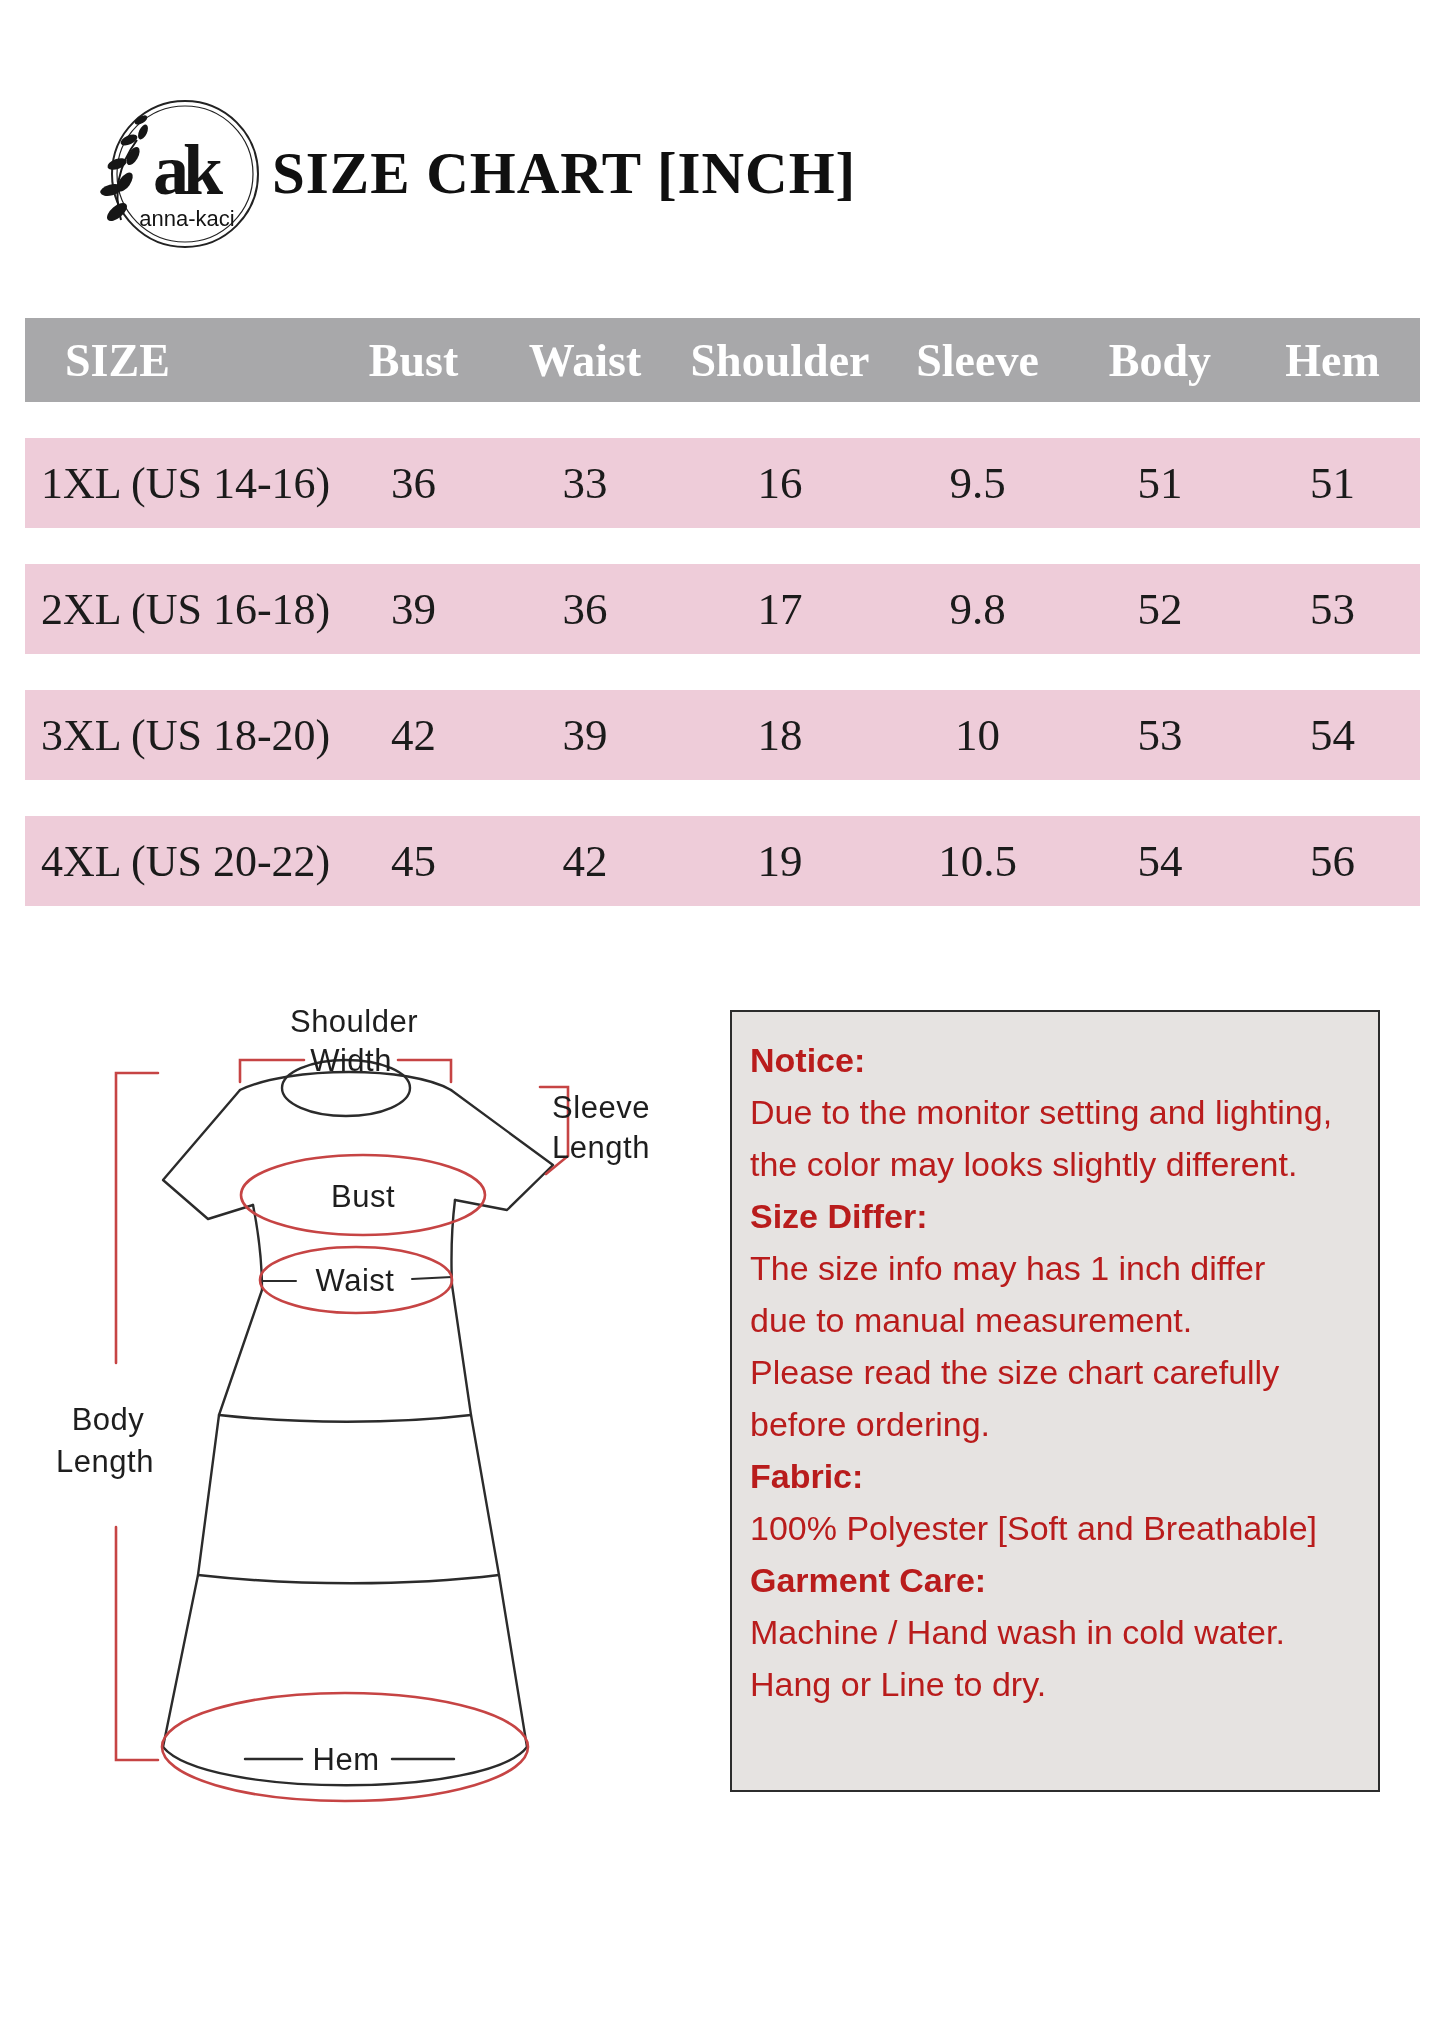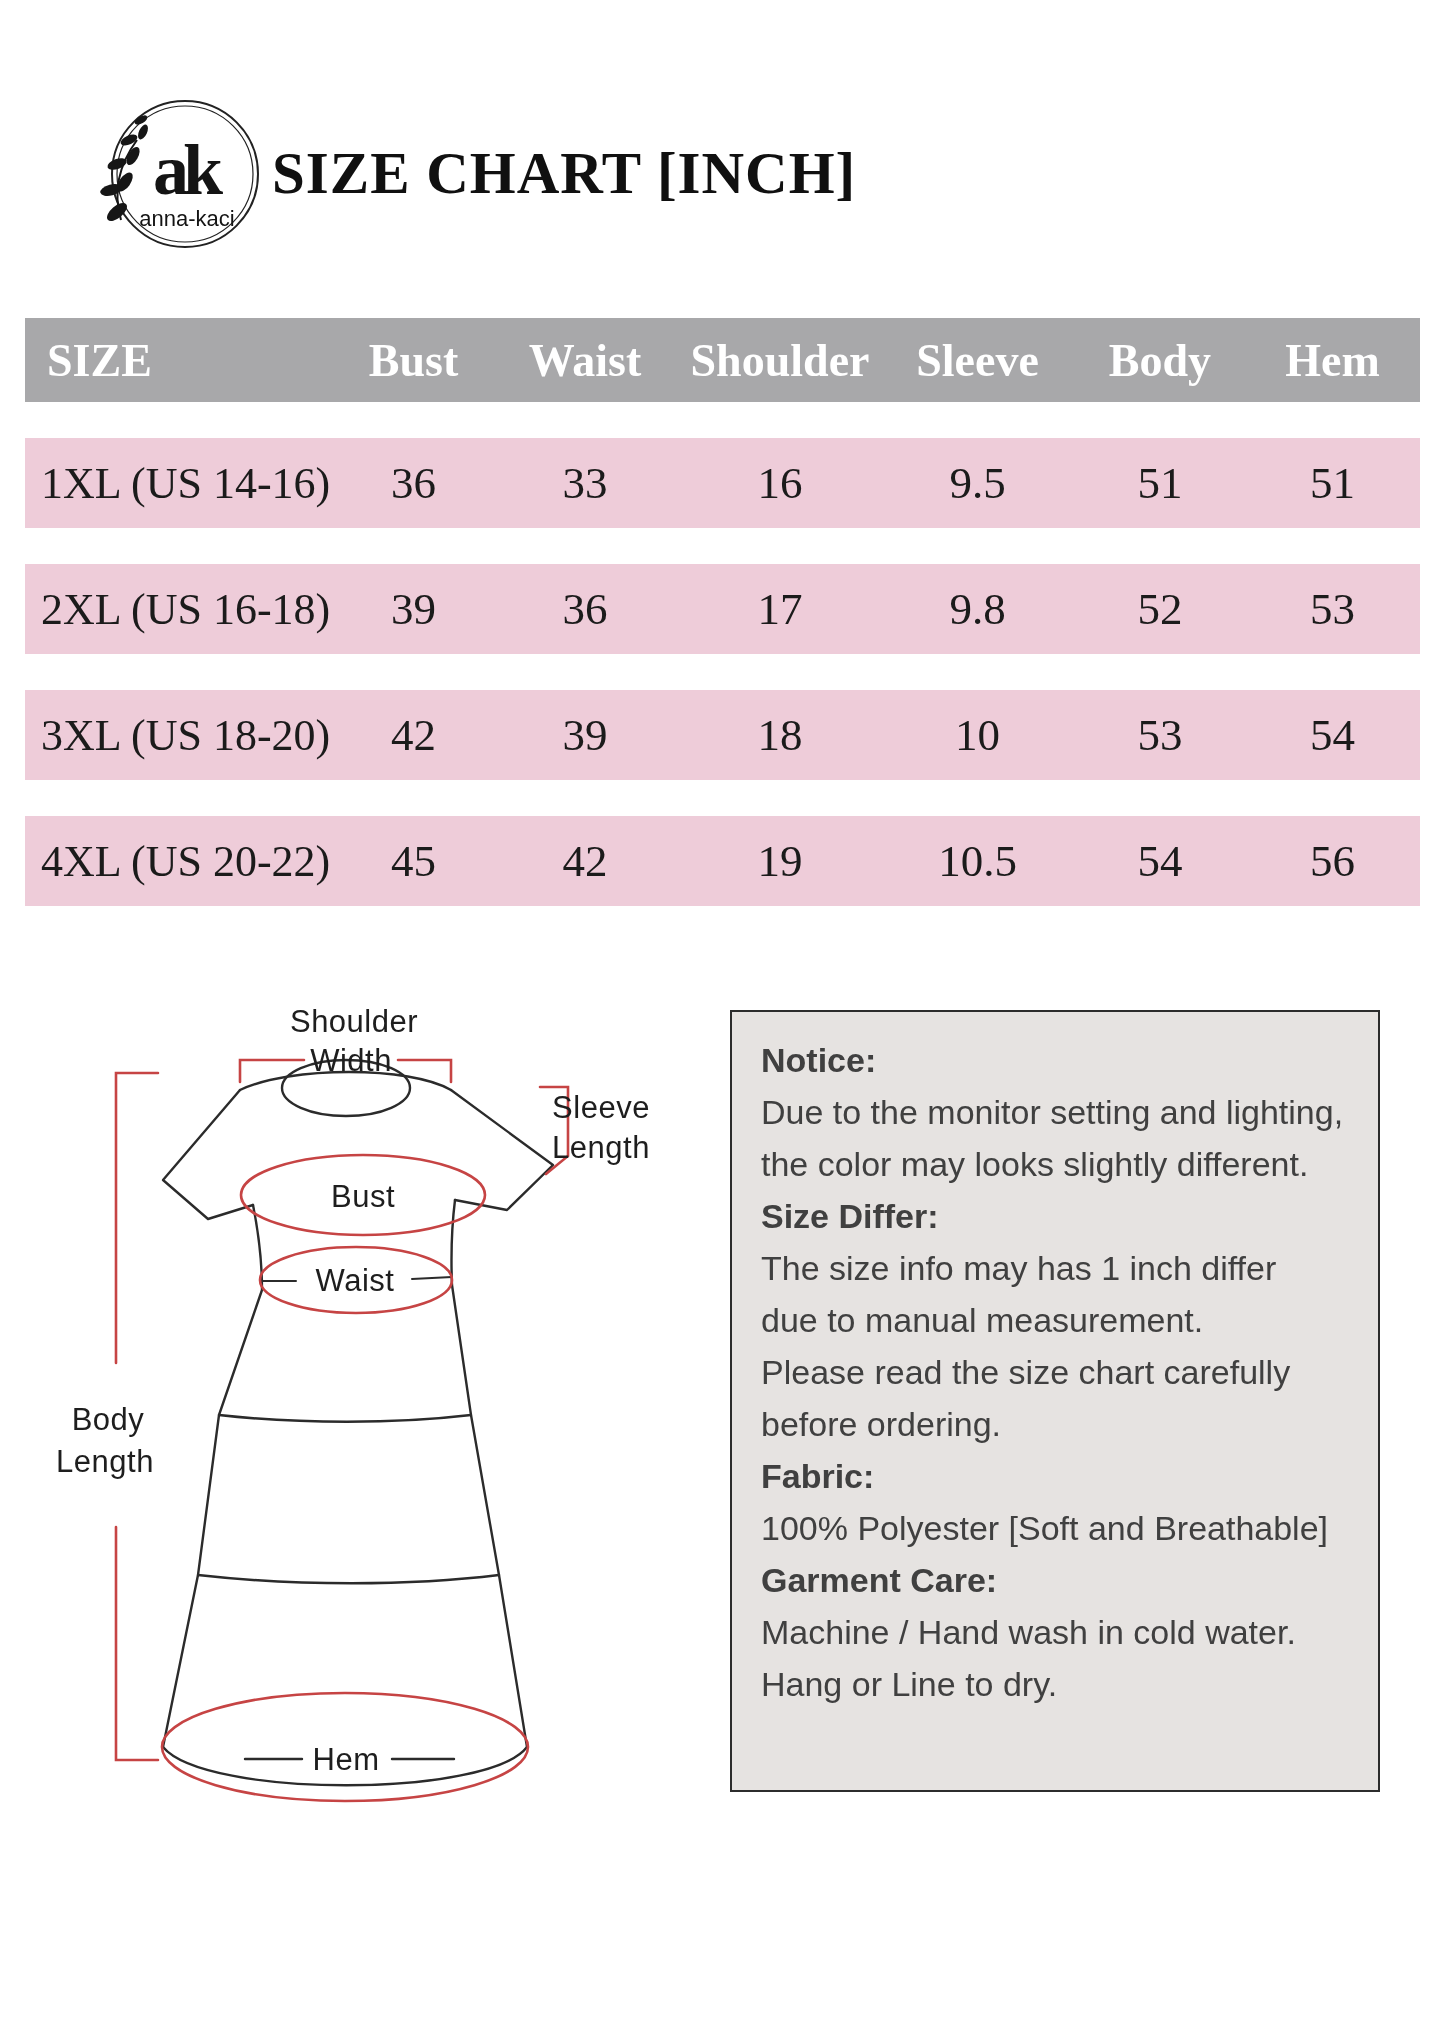--- a/index.html
+++ b/index.html
@@ -23,41 +23,41 @@
   .t-head, .t-row {
     display:grid;
     grid-template-columns:312px 153px 190px 200px 195px 170px 175px;
     align-items:center;
   }
   .t-head {
     height:84px; background:#a8a8aa; color:#ffffff;
     font-weight:bold; font-size:46px;
   }
   .t-head .th { text-align:center; }
-  .t-head .th:first-child { text-align:left; padding-left:22px; }
+  .t-head .th:first-child { text-align:left; padding-left:40px; }
   .t-row {
     height:90px; background:#eeccd9; color:#1b1b1b; font-size:45px;
     margin-top:36px;
   }
   .t-row:first-of-type { margin-top:31px; }
   .t-row .td { text-align:center; }
   .t-row .td.size-cell { text-align:left; padding-left:16px; font-size:44px; }
 
   
   #dress-diagram { position:absolute; left:40px; top:960px; width:700px; height:860px; }
   #dress-diagram text {
     font-family:"Liberation Sans", sans-serif; font-size:31px; fill:#1e1e1e;
     letter-spacing:0.5px;
   }
 
   #notice-box {
     position:absolute; left:730px; top:1010px; width:650px; height:782px;
     background:#e6e3e1; border:2px solid #2c2c2c;
-    padding:22px 30px 0 29px;
-    font-family:"Liberation Sans", sans-serif; font-size:34px; color:#404040;
+    padding:22px 30px 0 18px;
+    font-family:"Liberation Sans", sans-serif; font-size:34px; color:#b91c1c;
   }
   #notice-box .n-line { line-height:52px; white-space:nowrap; }
   #notice-box .n-heading { font-weight:bold; }
 </style>
 </head>
 <body>
 
 <div id="page">
 
   <svg id="logo" viewBox="0 0 170 170">

